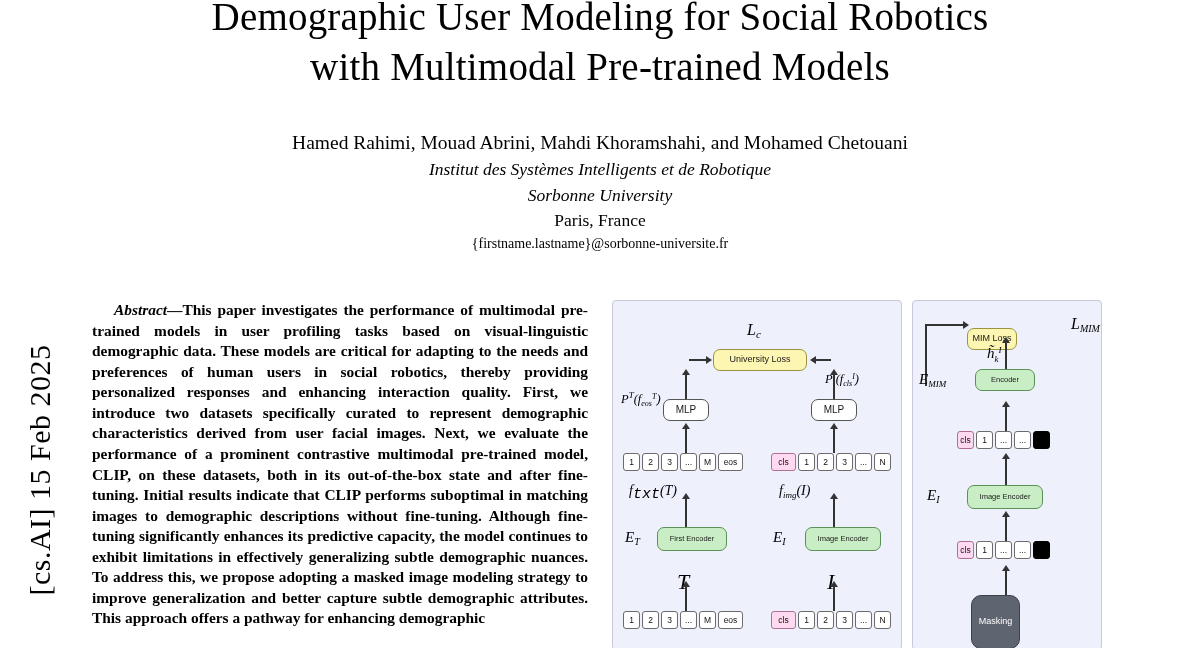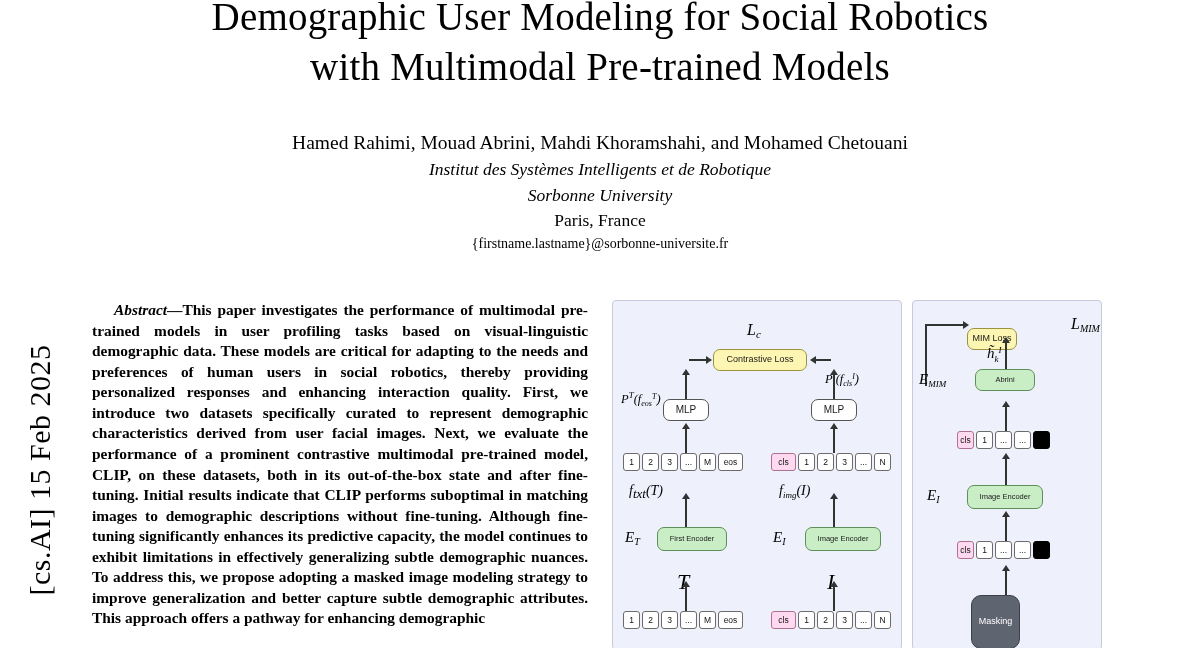--- a/index.html
+++ b/index.html
@@ -271,21 +271,21 @@
 </div>
 
 <div id="figure-area">
 
   <div class="fig-panel" id="panel-clip">
 
     <div class="fig-label" style="left:134px; top:20px;">
       <span style="font-size:16px;">L</span><span style="font-size:11px; vertical-align:-3px;">c</span>
     </div>
 
-    <div class="node loss" style="left:100px; top:48px; width:94px; height:22px;">Contrastive Loss</div>
+    <div class="node loss" style="left:100px; top:48px; width:94px; height:22px;">University Loss</div>
 
     <div class="arrow h" style="left:76px; top:58px; width:18px;"></div>
     <div class="arrowhead right" style="left:93px; top:55px;"></div>
     <div class="arrow h" style="left:200px; top:58px; width:18px;"></div>
     <div class="arrowhead left" style="left:197px; top:55px;"></div>
 
     <div class="fig-label small" style="left:8px; top:69px;margin-top:20px;">
       P<span style="font-size:9px; vertical-align:5px;">T</span>(f<span style="font-size:8px; vertical-align:-3px;">eos</span><span style="font-size:8px; vertical-align:4px;">T</span>)
     </div>
     <div class="fig-label small" style="left:212px; top:69px;">
@@ -317,21 +317,21 @@
       <div class="tok">...</div>
       <div class="tok">N</div>
     </div>
 
     <div class="arrow v" style="left:72px; top:126px; height:26px;"></div>
     <div class="arrowhead up" style="left:69px; top:122px;"></div>
     <div class="arrow v" style="left:220px; top:126px; height:26px;"></div>
     <div class="arrowhead up" style="left:217px; top:122px;"></div>
 
     <div class="fig-label" style="left:16px; top:182px; font-size:14px;">
-      f<span style="font-size:13px; vertical-align:-3px;">txt</span>(T)
+      f<span style="font-size:15px; vertical-align:-3px;font-family:Liberation Mono, monospace;">txt</span>(T)
     </div>
     <div class="fig-label" style="left:166px; top:182px; font-size:14px;">
       f<span style="font-size:9px; vertical-align:-3px;">img</span>(I)
     </div>
 
     <div class="node enc" style="left:44px; top:226px; width:70px; height:24px;">First Encoder</div>
     <div class="node enc" style="left:192px; top:226px; width:76px; height:24px;">Image Encoder</div>
 
     <div class="fig-label" style="left:12px; top:228px;">
       E<span style="font-size:10px; vertical-align:-3px;">T</span>
@@ -380,21 +380,21 @@
     </div>
 
     <div class="fig-label" style="left:74px; top:44px; font-size:15px;">
       h̃<span style="font-size:9px; vertical-align:-4px;">k</span><span style="font-size:9px; vertical-align:5px;">I</span>
     </div>
 
     <div class="arrow v" style="left:12px; top:23px; height:62px;"></div>
     <div class="arrow h" style="left:12px; top:23px; width:42px;"></div>
     <div class="arrowhead right" style="left:50px; top:20px;"></div>
 
-    <div class="node enc" style="left:62px; top:68px; width:60px; height:22px;">Abrini</div>
+    <div class="node enc" style="left:62px; top:68px; width:60px; height:22px;">Encoder</div>
     <div class="fig-label" style="left:6px; top:70px;">
       E<span style="font-size:9px; vertical-align:-3px;">MIM</span>
     </div>
 
     <div class="arrow v" style="left:92px; top:40px; height:28px;"></div>
     <div class="arrowhead up" style="left:89px; top:36px;"></div>
 
     <div class="tokrow" style="left:44px; top:130px;">
       <div class="tok pink">cls</div>
       <div class="tok">1</div>

